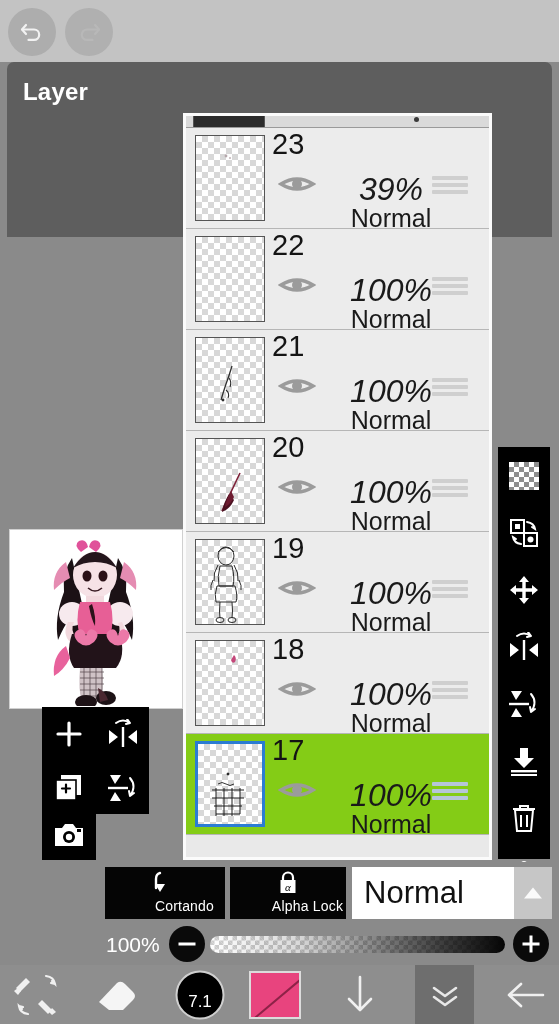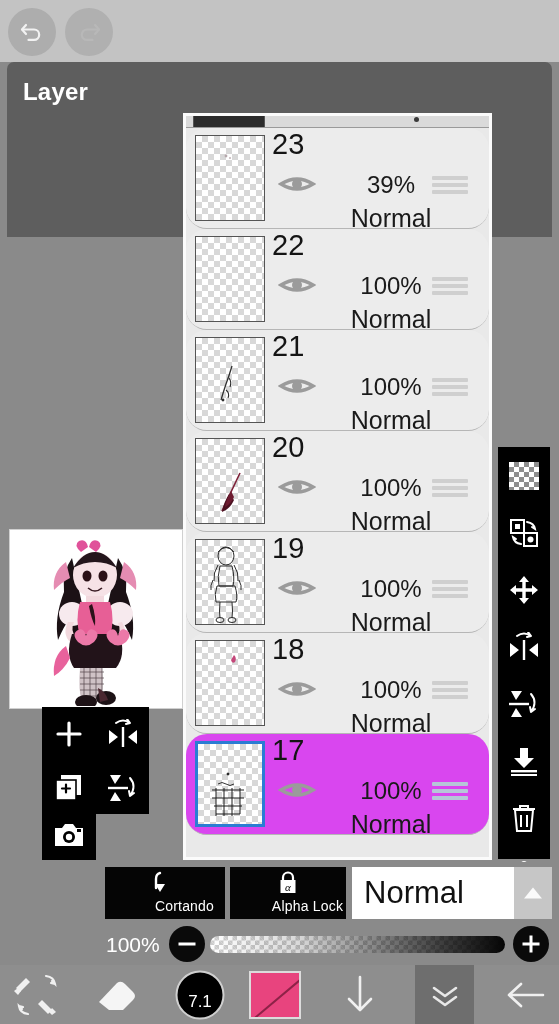--- a/index.html
+++ b/index.html
@@ -51,43 +51,43 @@
     border-bottom:1px solid #9a9a9a;overflow:hidden;
   }
   .partial-top .pt-thumb{
     position:absolute;left:7px;top:-52px;width:70px;height:62px;
     background:#2c2c2c;border:1px solid #555;
   }
   .partial-top .pt-dot{position:absolute;left:228px;top:1px;width:5px;height:5px;border-radius:50%;background:#3a3a3a;}
 
   .layer-row{
     position:relative;height:101px;background:#ececec;
-    border-bottom:1px solid #b6b6b6;box-sizing:border-box;border-radius:21px;
-  }
-  .layer-row.selected{background:#d946ef;}
+    border-bottom:1px solid #b6b6b6;box-sizing:border-box;
+  }
+  .layer-row.selected{background:#84cc16;}
   .layer-row .thumb{
     position:absolute;left:9px;top:7px;width:70px;height:86px;
     border:1px solid #555;box-sizing:border-box;overflow:hidden;
     background-color:#fff;
     background-image:
       linear-gradient(45deg,#d8d8d8 25%,transparent 25%,transparent 75%,#d8d8d8 75%),
       linear-gradient(45deg,#d8d8d8 25%,transparent 25%,transparent 75%,#d8d8d8 75%);
     background-size:12px 12px;
     background-position:0 0,6px 6px;
   }
   .layer-row.selected .thumb{border:3px solid #2b7cd3;}
   .layer-row .thumb svg{position:absolute;left:0;top:0;}
   .layer-row .lnum{
     position:absolute;left:86px;top:2px;
     font-size:29px;color:#141414;line-height:1;
   }
   .layer-row .eye{position:absolute;left:92px;top:44px;width:38px;height:24px;}
   .layer-row .opacity{
     position:absolute;left:140px;top:43px;width:130px;text-align:center;
-    font-size:24px;color:#1a1a1a;
+    font-size:32px;color:#1a1a1a;font-style:italic;
   }
   .layer-row .blend{
     position:absolute;left:120px;top:76px;width:170px;text-align:center;
     font-size:25px;color:#1a1a1a;
   }
   .layer-row .handle{position:absolute;left:246px;top:48px;width:36px;height:18px;}
   .layer-row .handle i{display:block;height:4px;background:#cfcfcf;margin-bottom:3px;border-radius:1px;}
   .layer-row.selected .handle i{background:#b6c6d8;}
 
   

